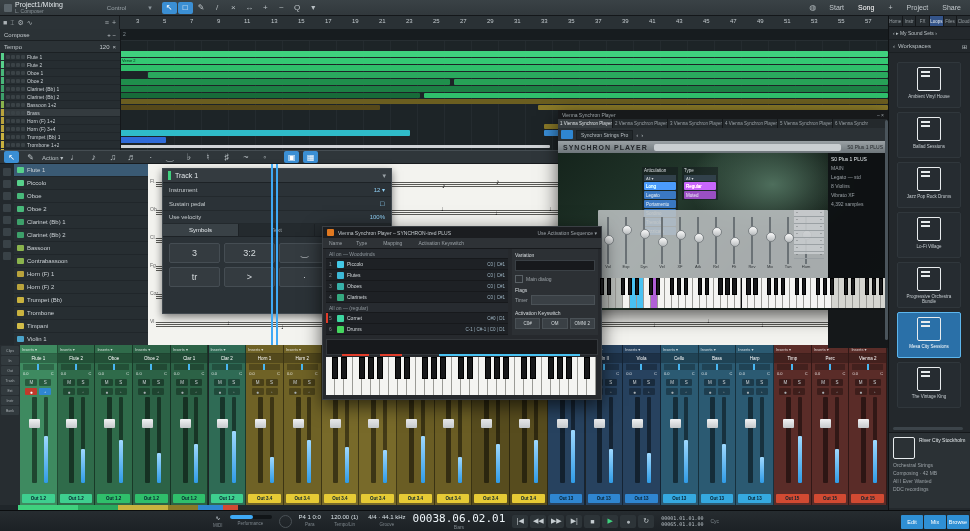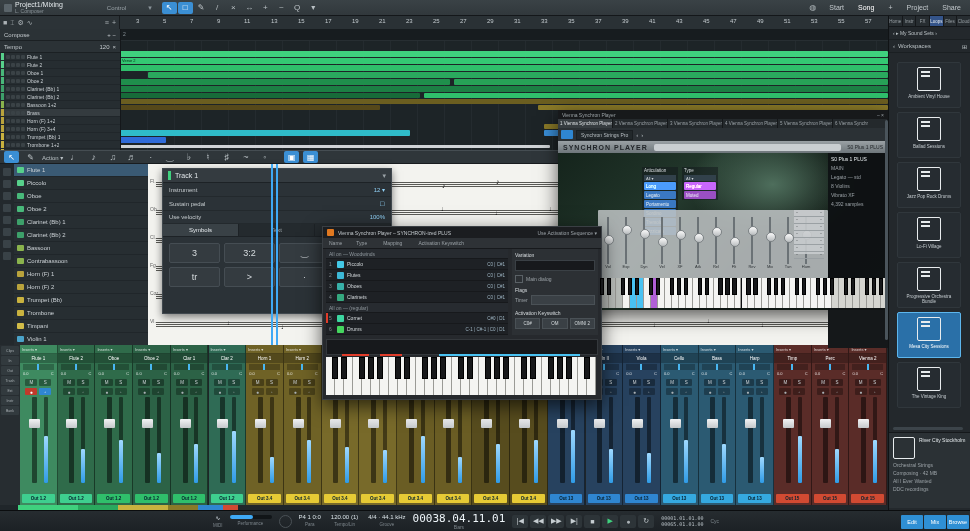--- a/index.html
+++ b/index.html
@@ -1683,21 +1683,21 @@
         <div class="tfield">
           <div class="v">120.00 (1)</div>
           <div class="l">Tempo/Lin</div>
         </div>
         <div class="tfield">
           <div class="v">4/4 · 44.1 kHz</div>
           <div class="l">Groove</div>
         </div>
       </span>
     <span style="text-align:center;">
-      <span id="counter">00038.04.11.01</span>
+      <span id="counter">00038.06.02.01</span>
       <span class="f5" style="display:block;color:#7d868c;">Bars</span>
     </span>
     <span id="tbuttons" class="row" style="gap:2px;">
         <div class="tr-btn">|◀</div>
         <div class="tr-btn">◀◀</div>
         <div class="tr-btn">▶▶</div>
         <div class="tr-btn">▶|</div>
         <div class="tr-btn">■</div>
         <div class="tr-btn" style="color: rgb(63, 209, 126);">▶</div>
         <div class="tr-btn" style="color: rgb(170, 177, 181);">●</div>

